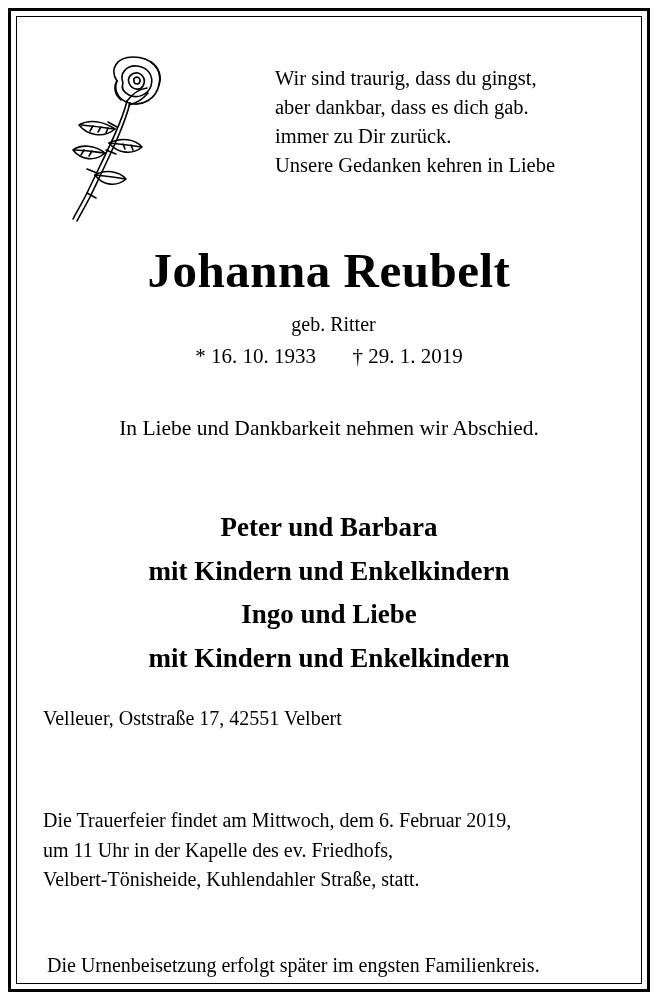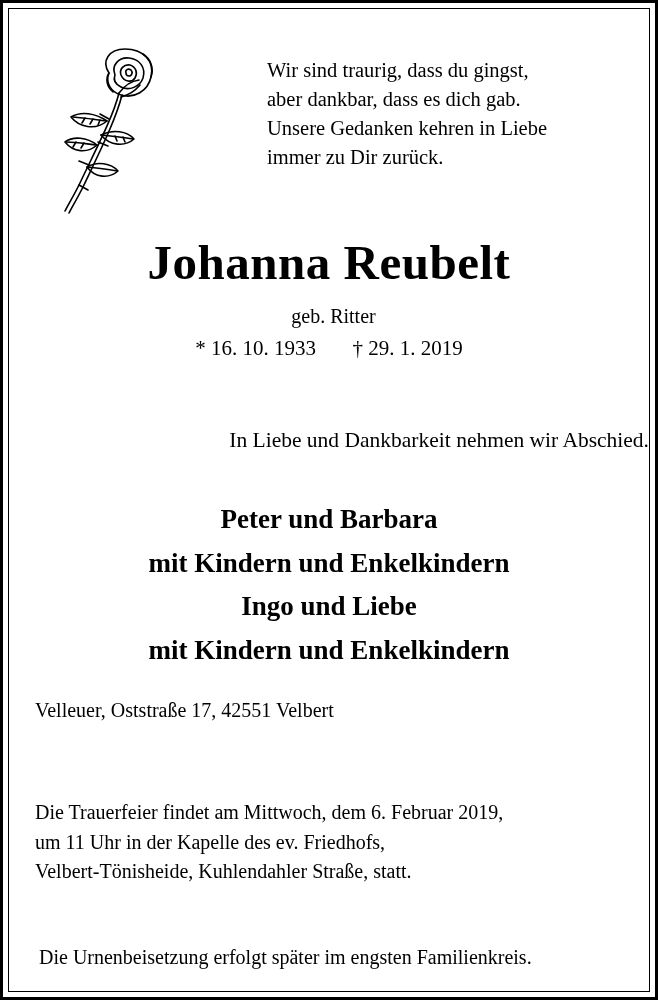--- a/index.html
+++ b/index.html
@@ -12,21 +12,21 @@
     height: 1000px;
     font-family: "Liberation Serif", serif;
     color: #000000;
     overflow: hidden;
   }
   .obituary {
     position: relative;
     box-sizing: border-box;
     width: 658px;
     height: 1000px;
-    padding: 0;
+    padding: 8px;
     background: #ffffff;
   }
   .frame-outer {
     box-sizing: border-box;
     width: 100%;
     height: 100%;
     border: 3px solid #000000;
     padding: 5px;
   }
   .frame-inner {
@@ -86,22 +86,22 @@
     text-align: center;
     font-size: 21px;
   }
   .dates .sep { display: inline-block; width: 26px; }
 
   
   .farewell {
     position: absolute;
     left: 0;
     right: 0;
-    top: 419px;
-    text-align: right;
+    top: 399px;
+    text-align: center;
     font-size: 21.5px;
   }
 
   
   .mourners {
     position: absolute;
     left: 0;
     right: 0;
     top: 466px;
     text-align: center;
@@ -186,22 +186,22 @@
             <path d="M91 26 C90 23, 93 21, 96 23 C98 25, 97 29, 94 29 C92 29, 91 28, 91 26 Z"></path>
             <path d="M74 26 C70 32, 72 40, 78 45"></path>
             <path d="M116 30 C119 22, 116 12, 108 7"></path>
           </g>
         </svg>
       </div>
 
       <div class="verse">
         <div>Wir sind traurig, dass du gingst,</div>
         <div>aber dankbar, dass es dich gab.</div>
+        <div>immer zu Dir zurück.</div>
         <div>Unsere Gedanken kehren in Liebe</div>
-        <div>immer zu Dir zurück.</div>
       </div>
 
       <div class="name">Johanna Reubelt</div>
       <div class="maiden">geb. Ritter</div>
       <div class="dates">
         <span>*</span>
         <span>16. 10. 1933</span>
         <span class="sep"></span>
         <span>†</span>
         <span>29. 1. 2019</span>

